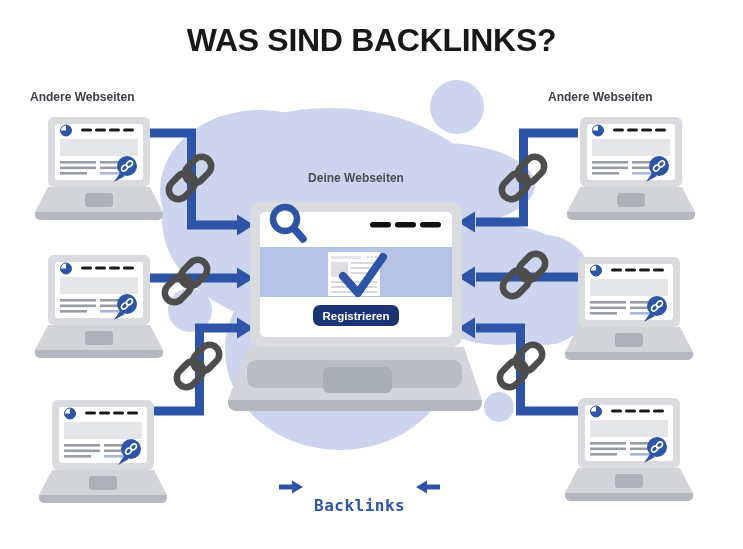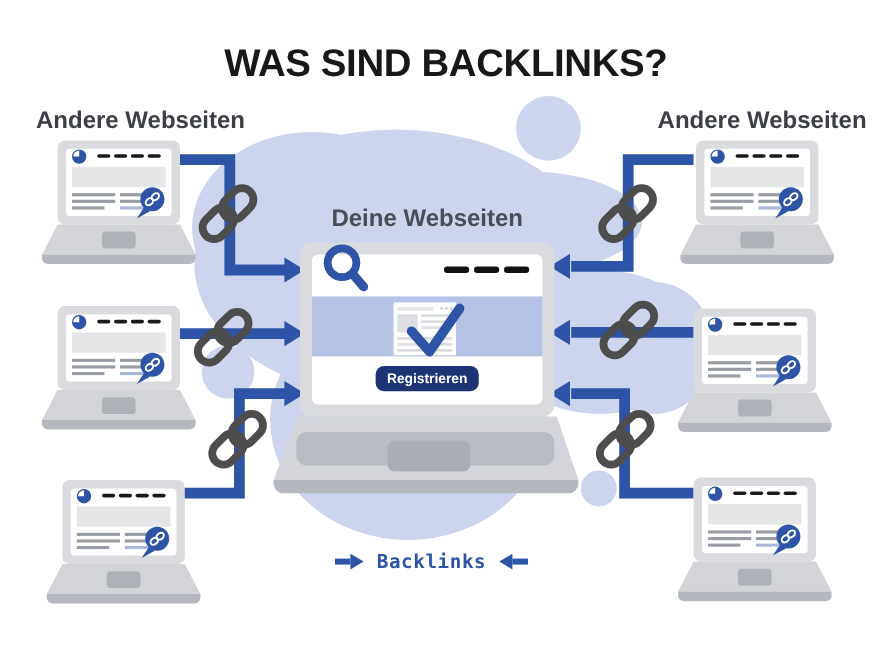--- a/index.html
+++ b/index.html
@@ -13,35 +13,35 @@
     --label-gray:#3c4046;
   }
   html,body{margin:0;padding:0;background:#ffffff;}
   .stage{
     position:relative;width:743px;height:549px;background:#ffffff;overflow:hidden;
     font-family:"Liberation Sans",sans-serif;
   }
   .diagram-svg{position:absolute;left:0;top:0;}
   .title{
     position:absolute;left:0;right:0;top:22px;text-align:center;
-    font-size:32px;font-weight:800;letter-spacing:-0.3px;color:var(--title-black);margin-top:12px;
+    font-size:32px;font-weight:800;letter-spacing:-0.3px;color:var(--title-black);
   }
   .group-label{
-    position:absolute;font-size:20px;font-weight:bold;color:var(--label-gray);
+    position:absolute;font-size:12px;font-weight:bold;color:var(--label-gray);
     white-space:nowrap;
   }
   .label-left{left:30px;top:90px;}
   .label-right{left:548px;top:90px;}
   .label-center{left:250px;top:171px;width:212px;text-align:center;color:#4a4d55;}
   .caption-row{
     position:absolute;left:279px;top:458px;display:flex;align-items:center;gap:11px;
   }
   .caption-text{
     font-family:"DejaVu Sans Mono",monospace;font-weight:bold;font-size:16px;
-    color:var(--accent-blue);letter-spacing:0.5px;
+    color:var(--accent-blue);letter-spacing:0.5px;margin-top:38px;
   }
   .f-blue{fill:var(--accent-blue);}
   .s-blue{stroke:var(--accent-blue);fill:none;}
   .f-blob{fill:var(--blob-lavender);}
   .s-chain{stroke:var(--chain-gray);fill:none;}
   .f-navy{fill:var(--navy);}
   .f-band{fill:var(--band-blue);}
   .f-frame{fill:var(--laptop-gray);}
 </style>
 </head>

